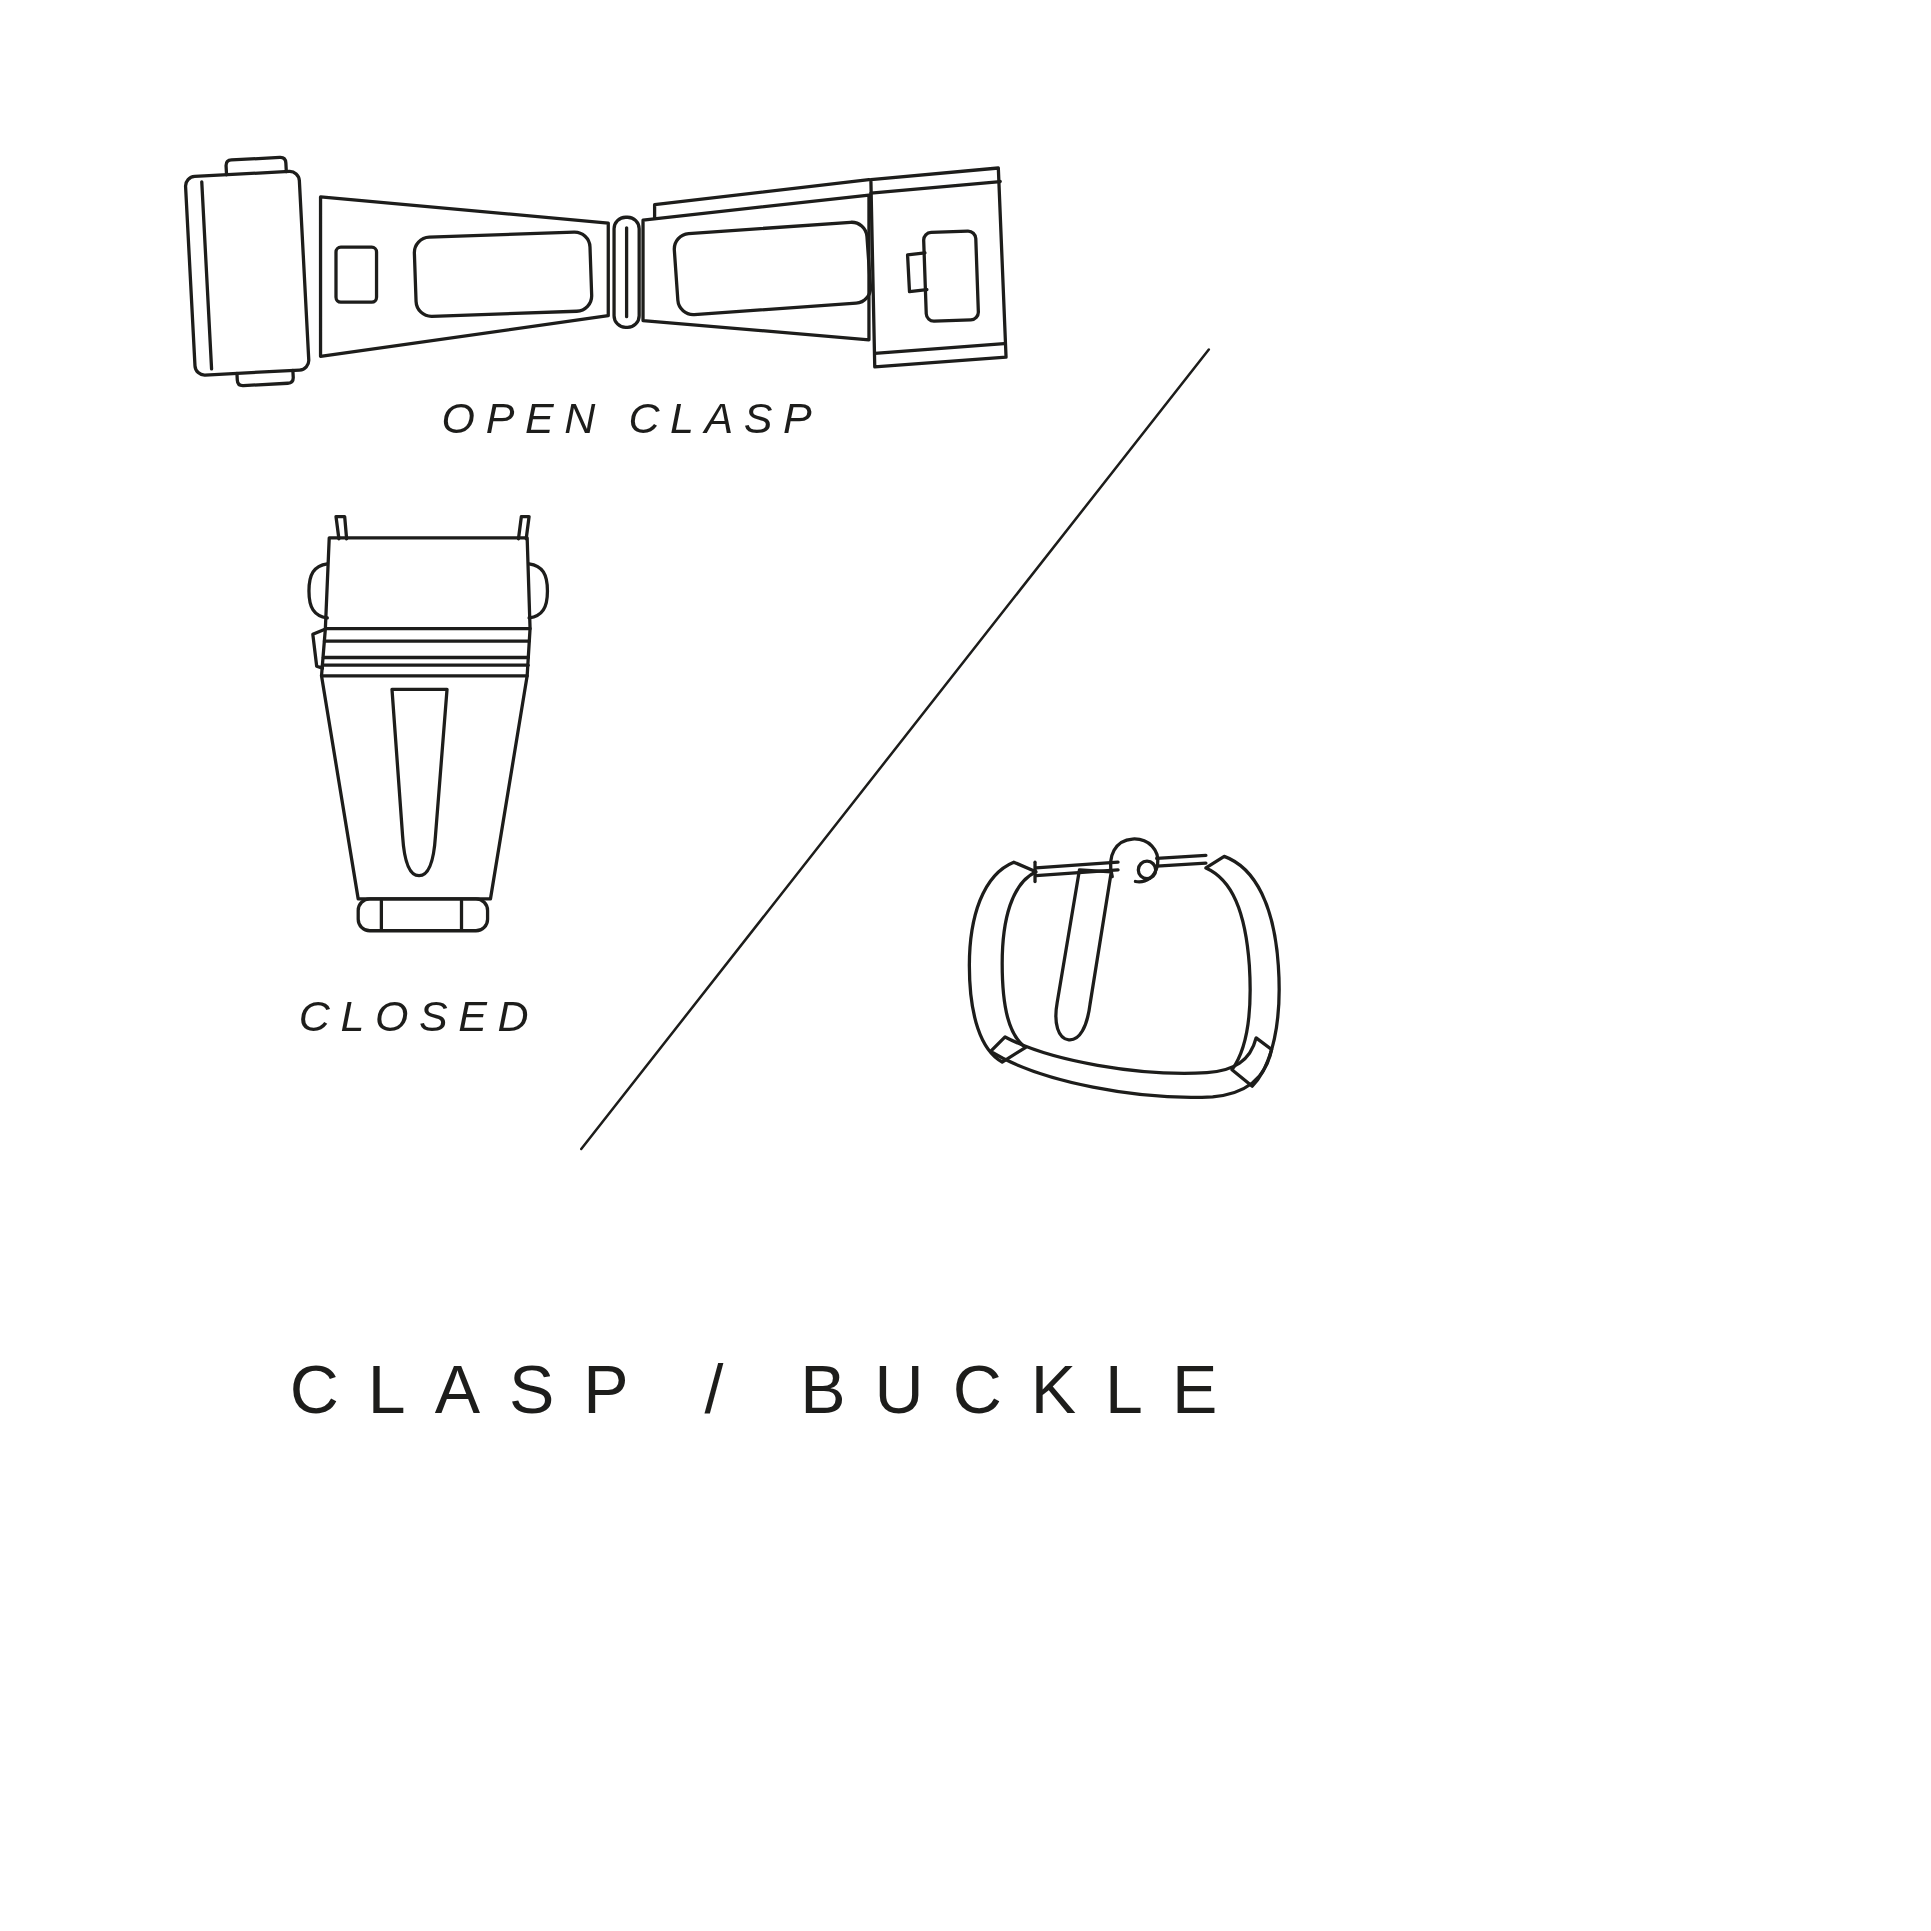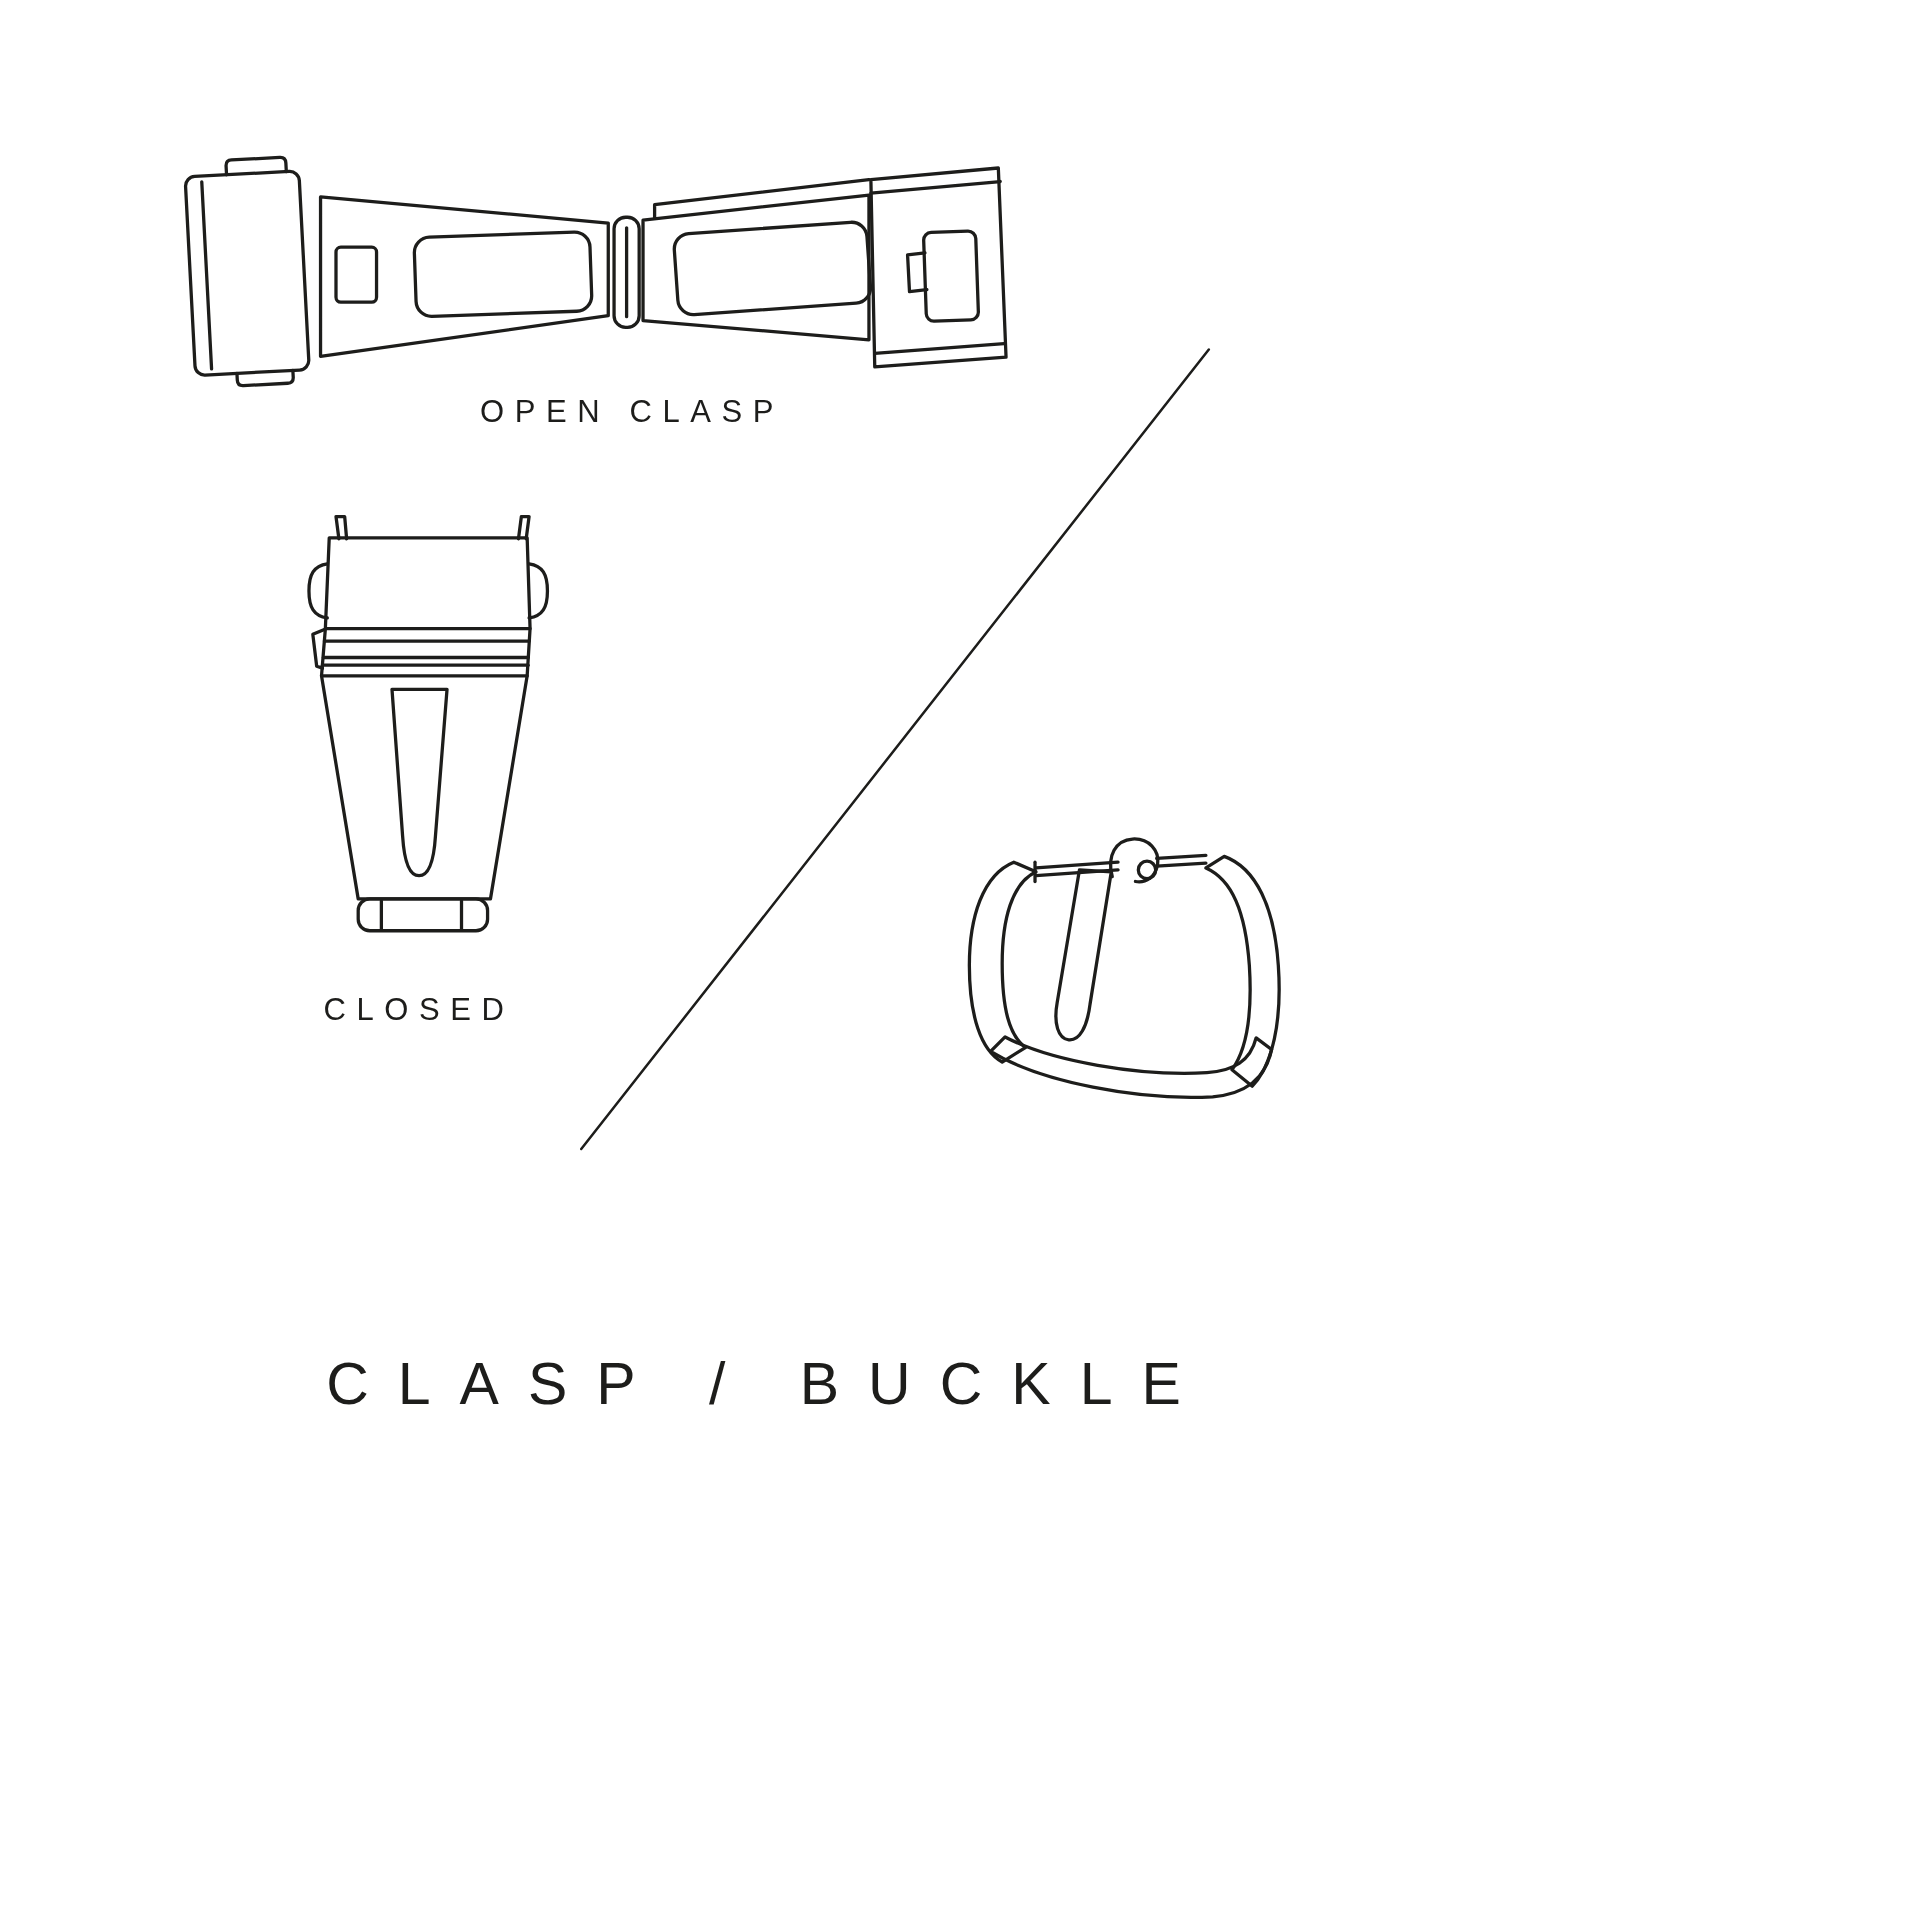--- a/index.html
+++ b/index.html
@@ -31,31 +31,32 @@
     stroke-linecap: round;
     stroke-linejoin: round;
   }
   svg.diagram .thin { stroke-width: 2.6; }
   .label {
     position: absolute;
     transform: translateX(-50%);
     color: var(--ink);
     font-family: "Liberation Sans", sans-serif;
     font-weight: 400;
-    font-size: 31px;
+    font-size: 43px;
     letter-spacing: 10.6px;
     white-space: nowrap;
+    font-style: italic;
   }
   .title {
     position: absolute;
     transform: translateX(-50%);
     color: var(--ink);
     font-family: "Liberation Sans", sans-serif;
     font-weight: 500;
-    font-size: 59px;
+    font-size: 68px;
     letter-spacing: 29px;
     white-space: nowrap;
   }
 </style>
 </head>
 <body>
 
 <div class="page">
 
   <svg class="diagram" viewBox="0 0 2000 2000" aria-hidden="true">

